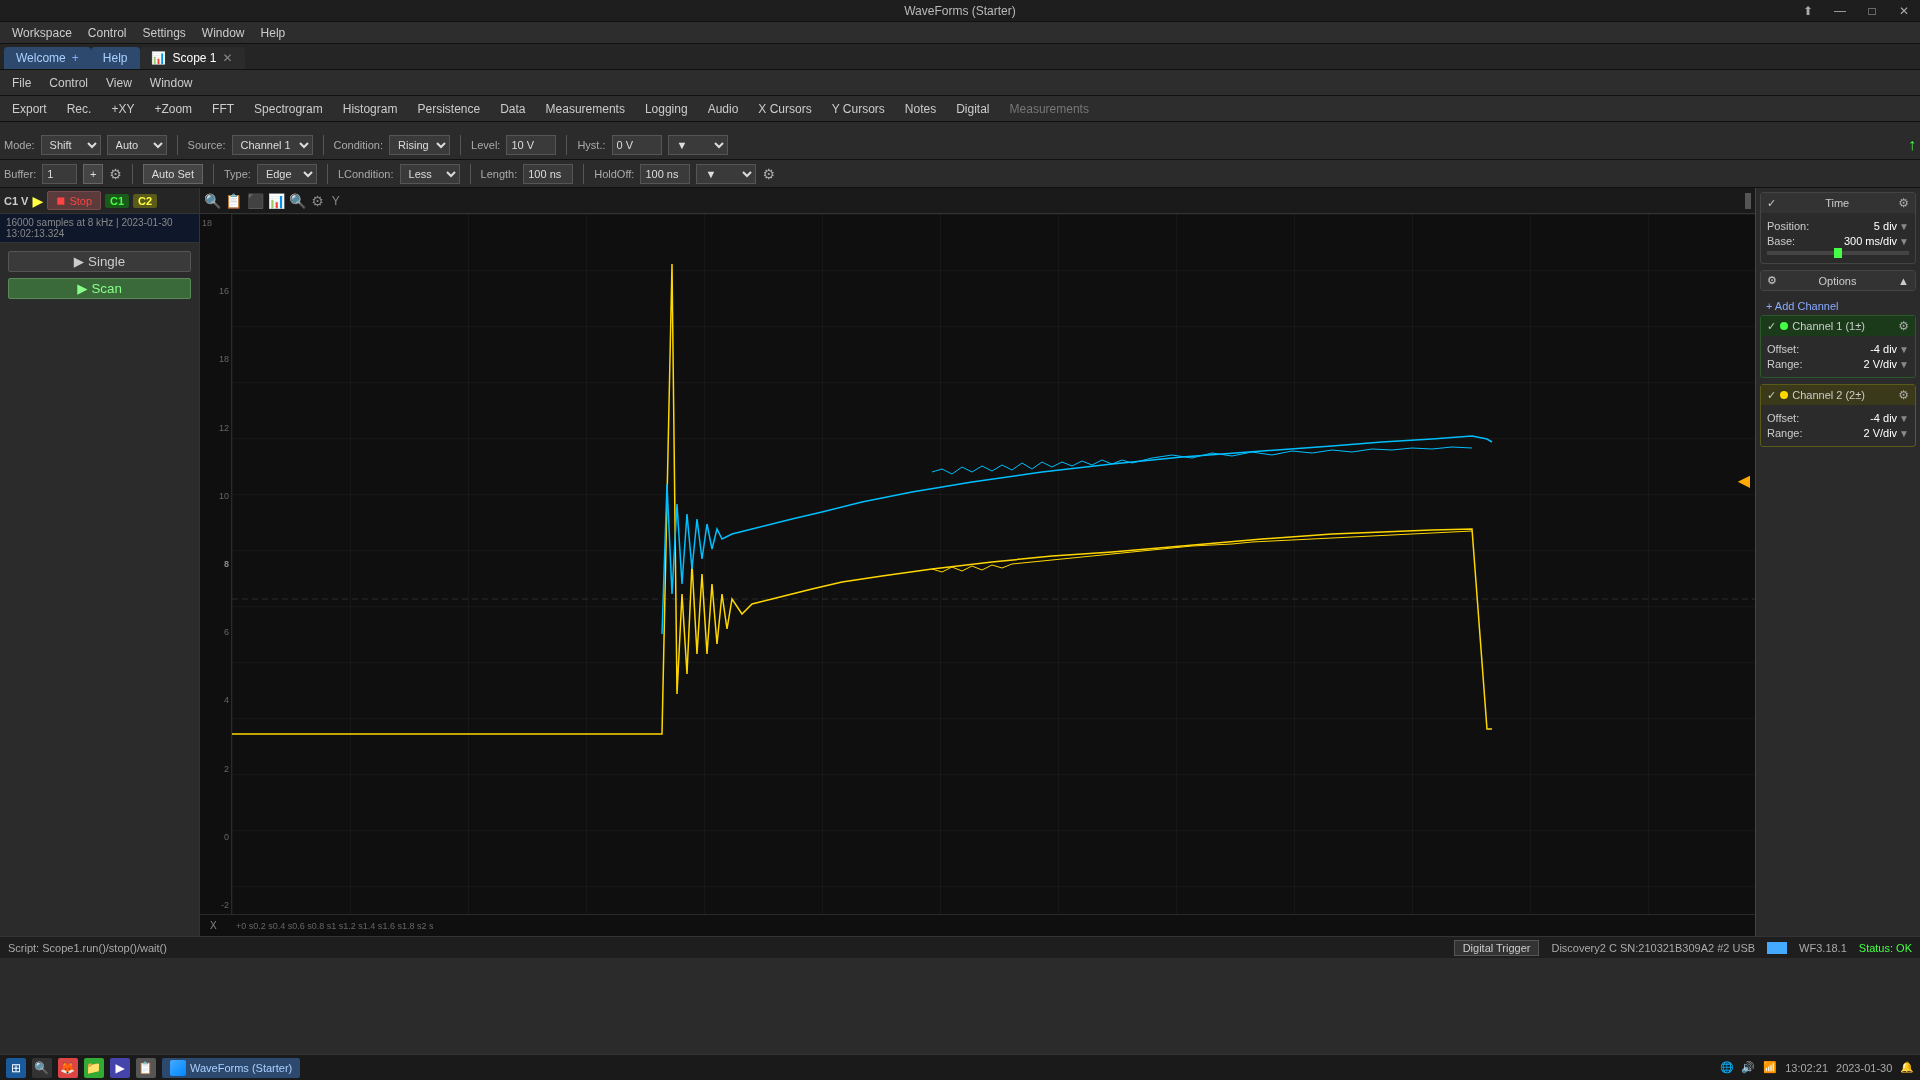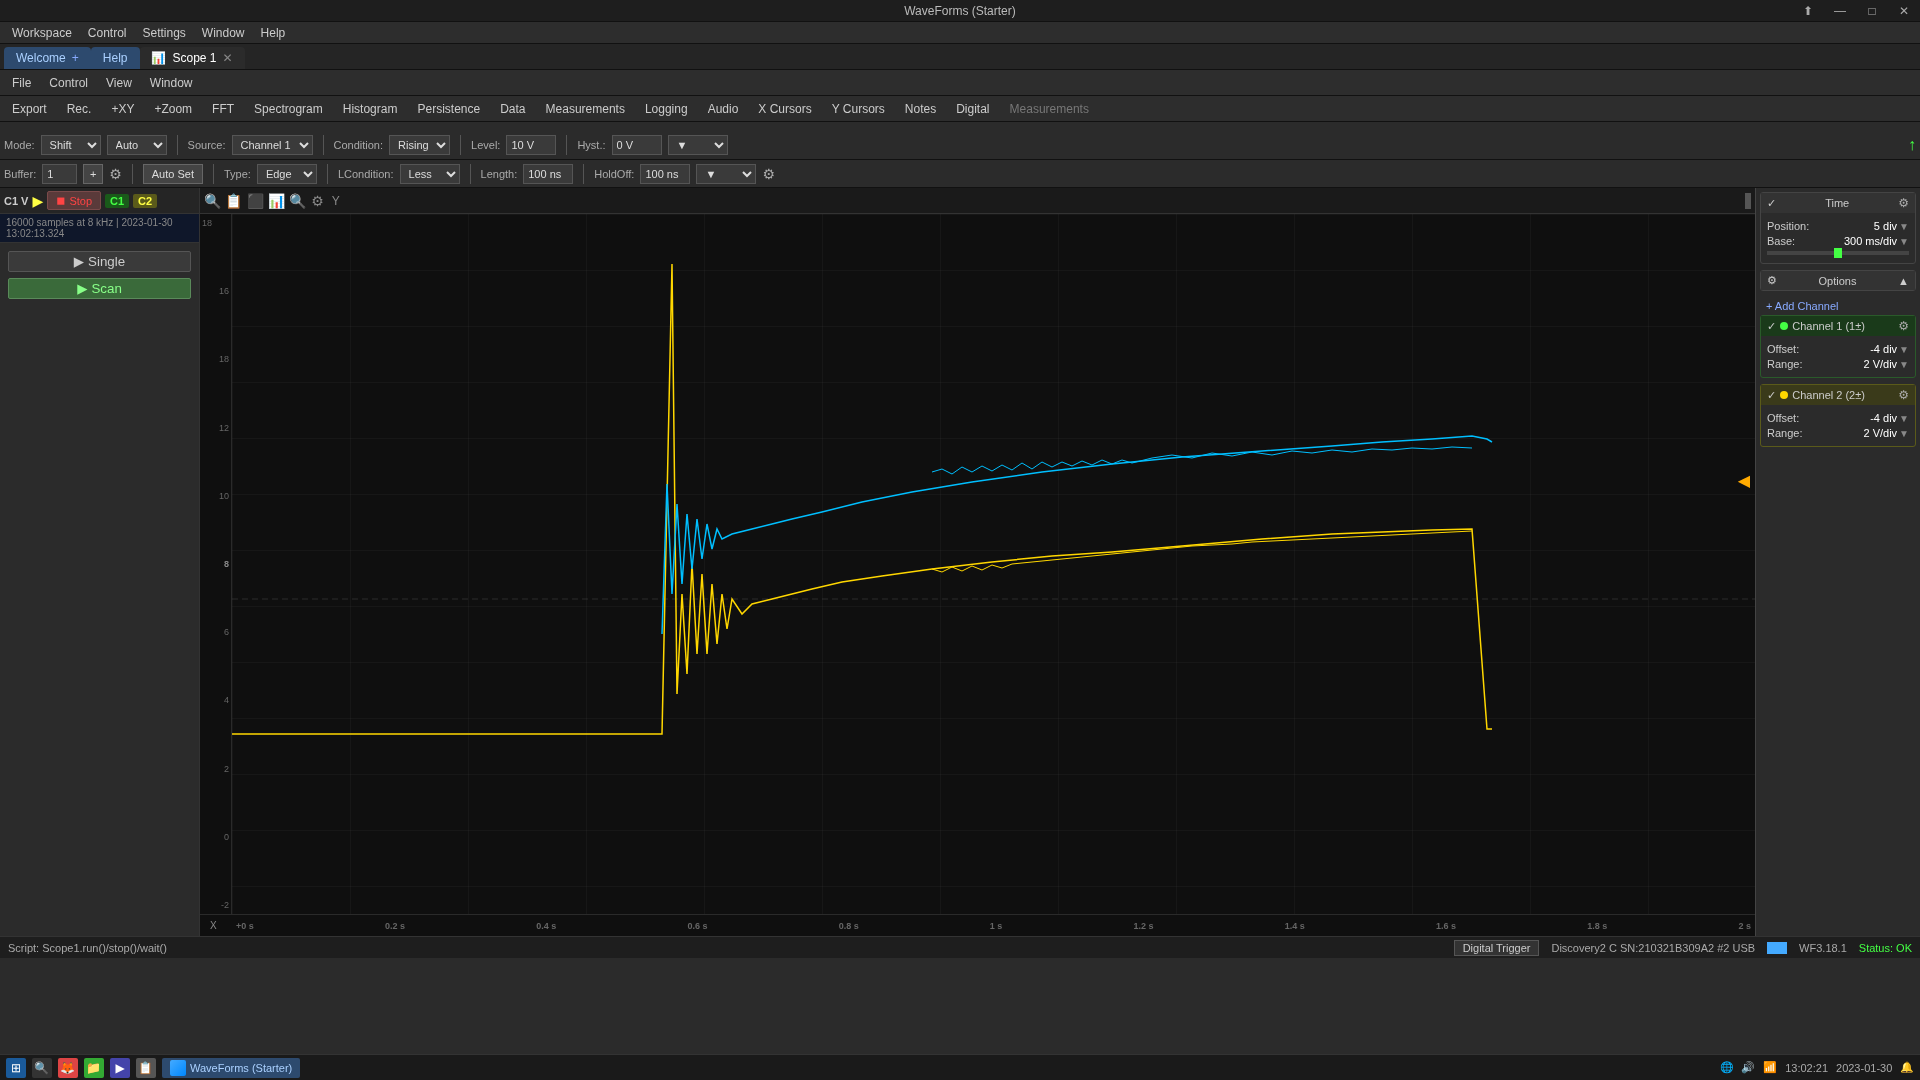--- a/index.html
+++ b/index.html
@@ -445,21 +445,21 @@
               1200,319
               1220,318
               1240,317
             " fill="none" stroke="#ffd700" stroke-width="1"></polyline>
         </svg>
       </div>
     </div>
 
     <div style="height:22px; background:#0f0f0f; border-top:1px solid #2a2a2a; display:flex; align-items:center; padding-left:32px; flex-shrink:0; position:relative;">
       <div style="position:absolute; left:10px; color:#888; font-size:10px;">X</div>
-      <div style="flex:1; display:flex; justify-content:space-between; padding:0 4px;font-weight:bold;">
+      <div style="flex:1; display:flex; justify-content:flex-start; padding:0 4px;">
         <span style="color:#666;font-size:9px;">+0 s</span>
         <span style="color:#666;font-size:9px;">0.2 s</span>
         <span style="color:#666;font-size:9px;">0.4 s</span>
         <span style="color:#666;font-size:9px;">0.6 s</span>
         <span style="color:#666;font-size:9px;">0.8 s</span>
         <span style="color:#666;font-size:9px;">1 s</span>
         <span style="color:#666;font-size:9px;">1.2 s</span>
         <span style="color:#666;font-size:9px;">1.4 s</span>
         <span style="color:#666;font-size:9px;">1.6 s</span>
         <span style="color:#666;font-size:9px;">1.8 s</span>

